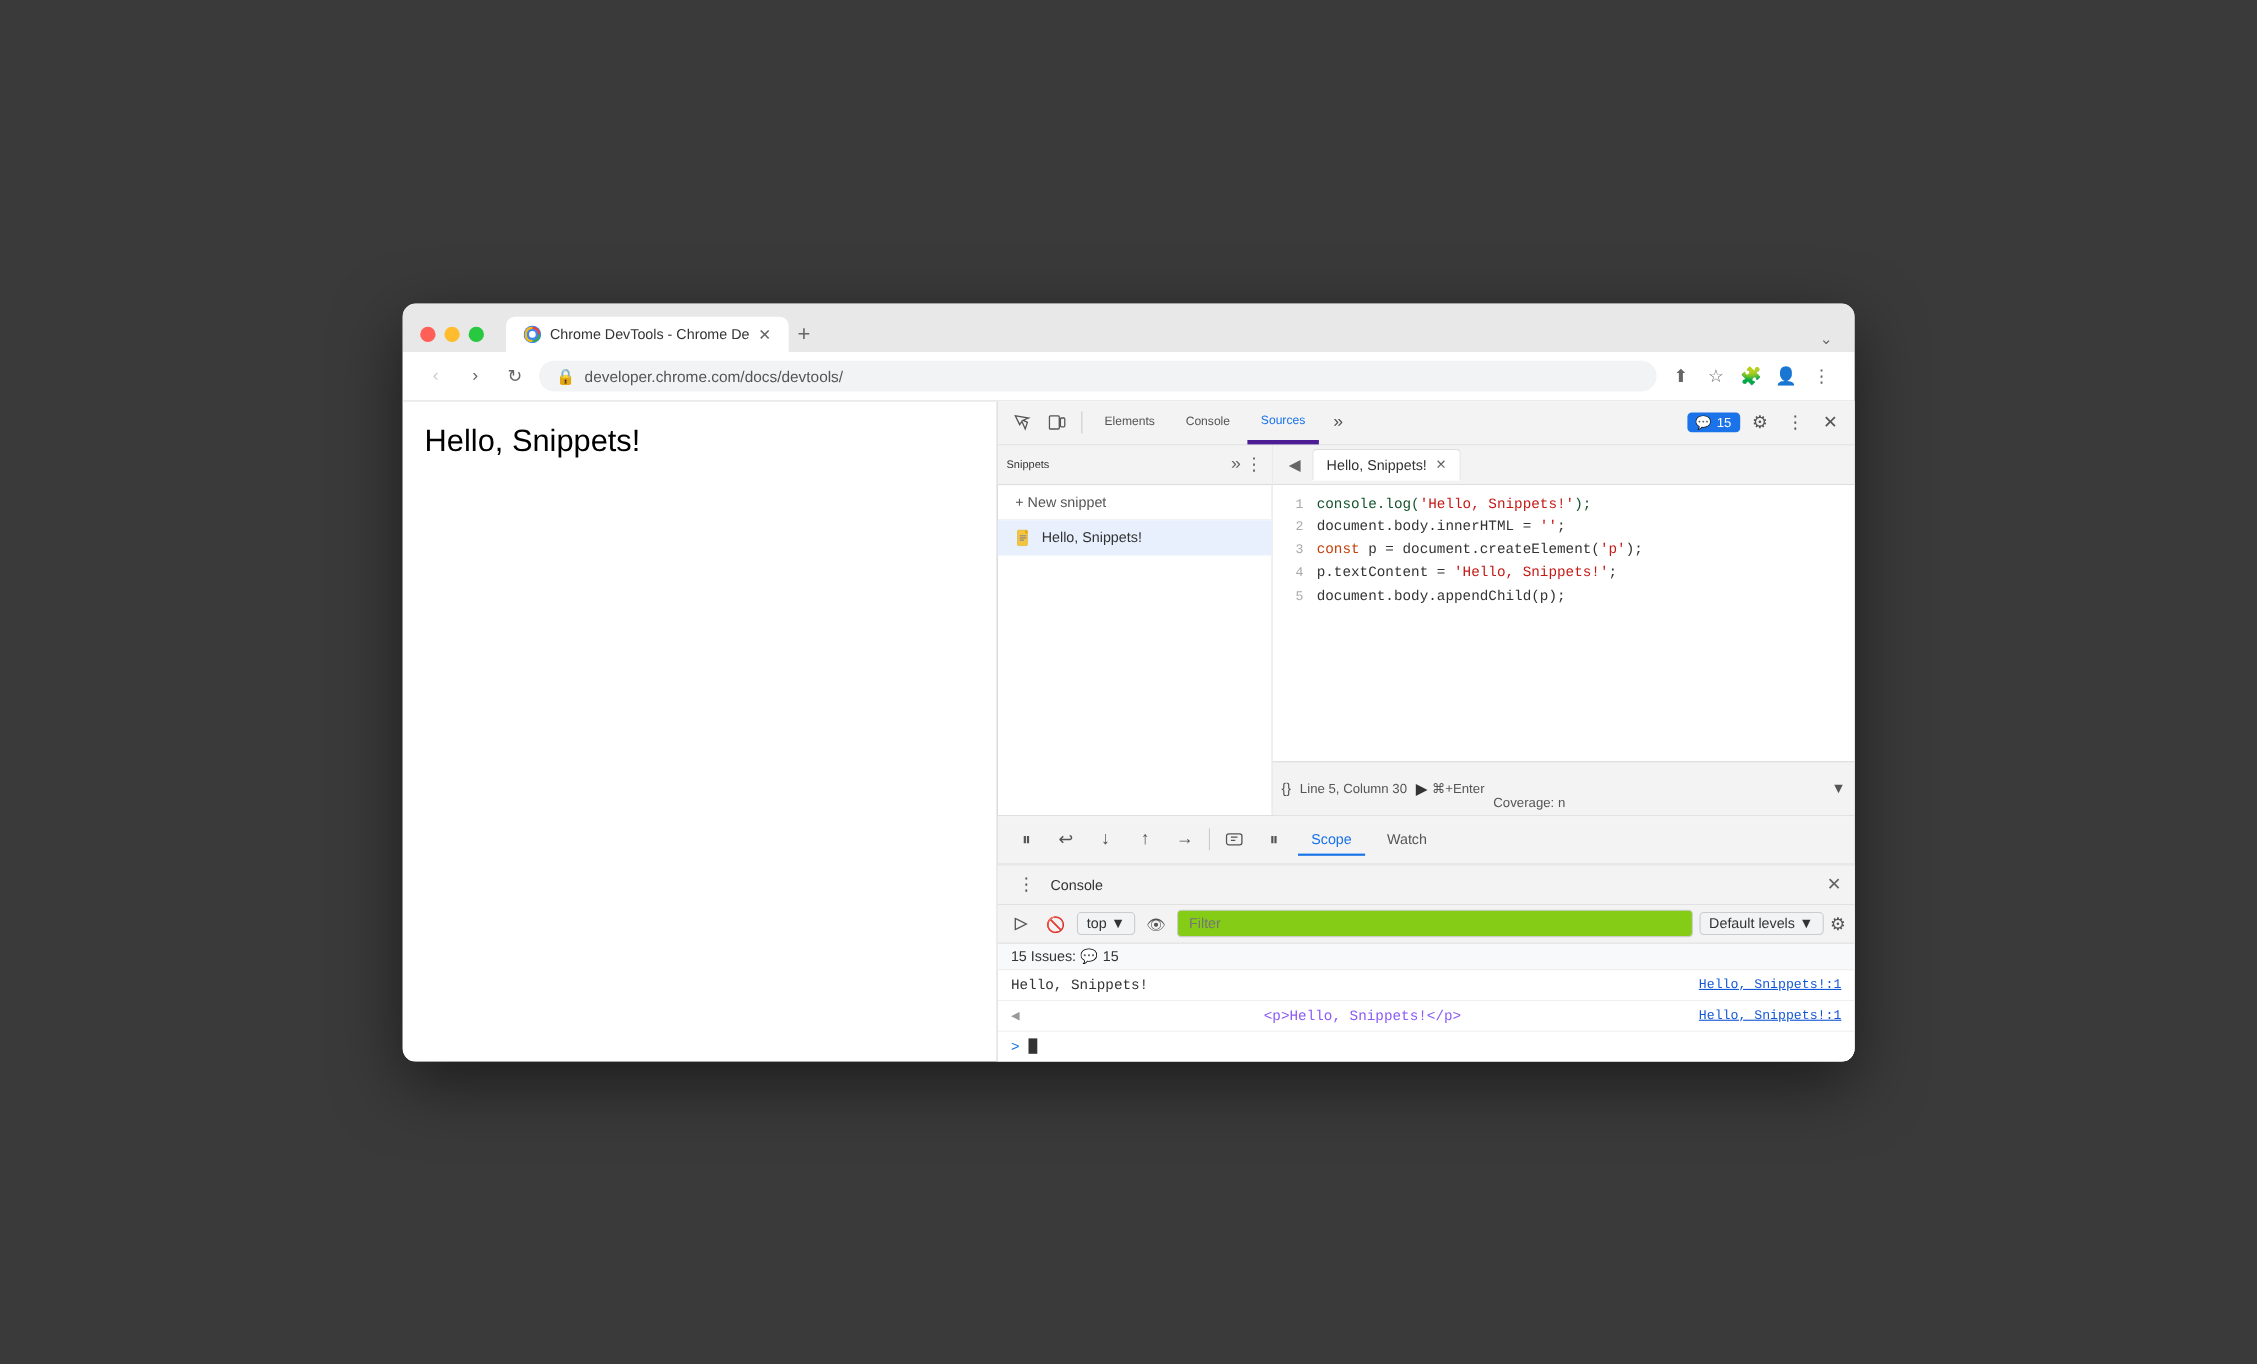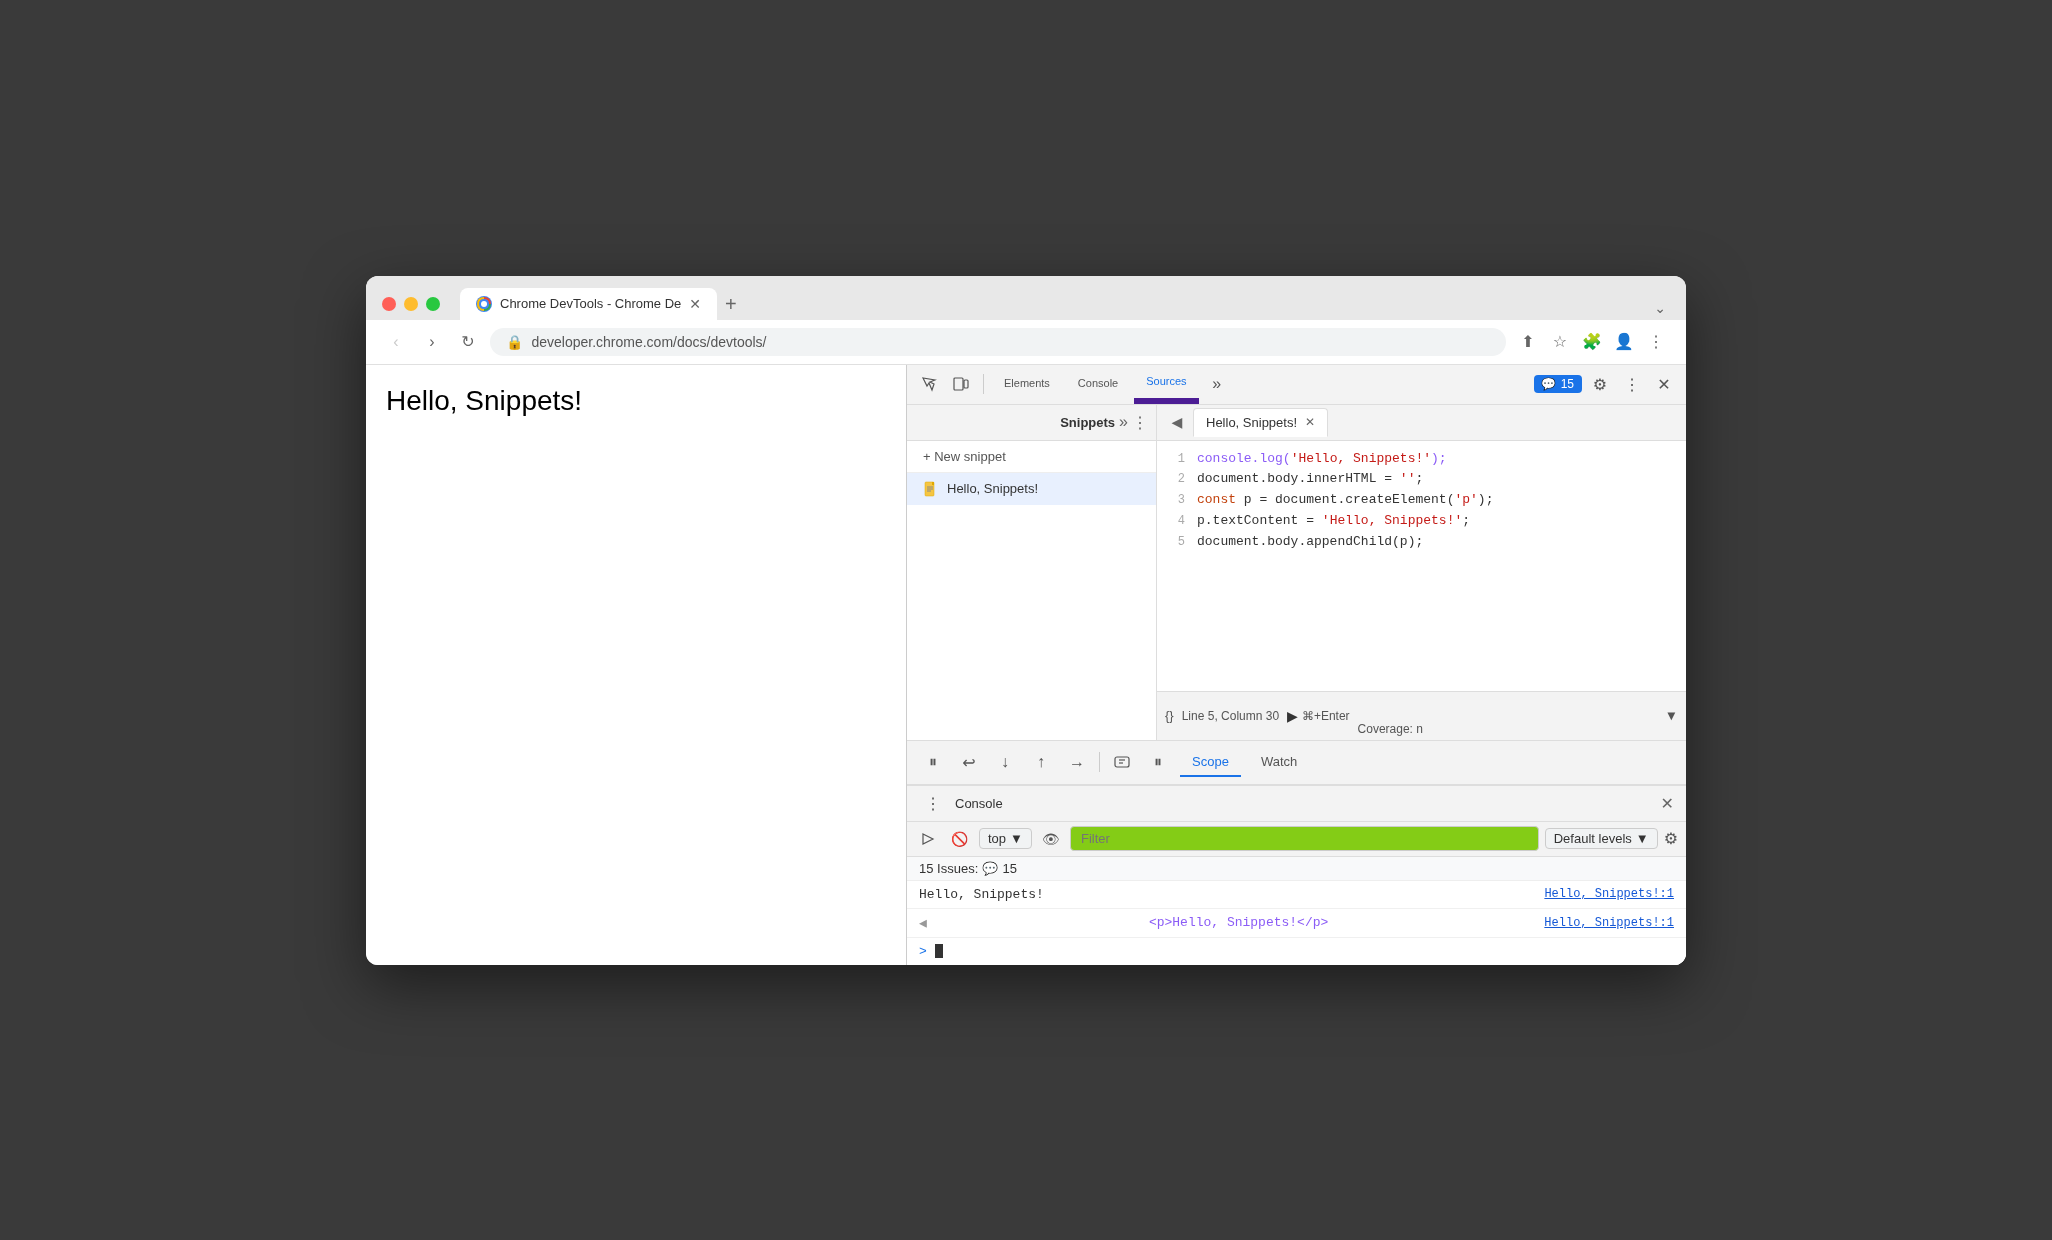--- a/index.html
+++ b/index.html
@@ -185,21 +185,21 @@
       border: none;
       cursor: pointer;
       font-size: 11px;
       color: #555;
       padding: 10px 12px;
       height: 40px;
       border-bottom: 2px solid transparent;
     }
     .devtools-tab.active {
       color: #1a73e8;
-      border-bottom: 6px solid #4c1d95;
+      border-bottom: 4px solid #4c1d95;
     }
     .devtools-more {
       font-size: 16px;
       color: #555;
     }
     .devtools-header-right {
       margin-left: auto;
       display: flex;
       align-items: center;
       gap: 4px;
@@ -237,25 +237,24 @@
     .snippets-header {
       display: flex;
       align-items: center;
       padding: 0 8px;
       height: 36px;
       border-bottom: 1px solid #ddd;
       background: #f3f3f3;
       gap: 4px;
     }
     .snippets-title {
-      font-size: 13px;
-      font-weight: 700;
-      color: #333;
-      flex: 1;
-      text-align: right;
+      font-size: 10px;
+      font-weight: 400;
+      color: #333;
+      flex: 1;
     }
     .snippets-more-btn {
       background: none;
       border: none;
       cursor: pointer;
       color: #666;
       font-size: 16px;
     }
     .new-snippet-btn {
       display: flex;
@@ -347,21 +346,21 @@
       min-width: 40px;
       text-align: right;
       padding-right: 12px;
       user-select: none;
       font-size: 12px;
       padding-top: 1px;
     }
     .line-code { color: #333; white-space: pre; }
     .kw { color: #c2410c; }
     .str { color: #c41a16; }
-    .fn { color: #8b5cf6; }
+    .fn { color: #14532d; }
     
     .editor-status {
       display: flex;
       align-items: center;
       gap: 8px;
       padding: 4px 8px;
       background: #f3f3f3;
       border-top: 1px solid #ddd;
       font-size: 12px;
       color: #555;

